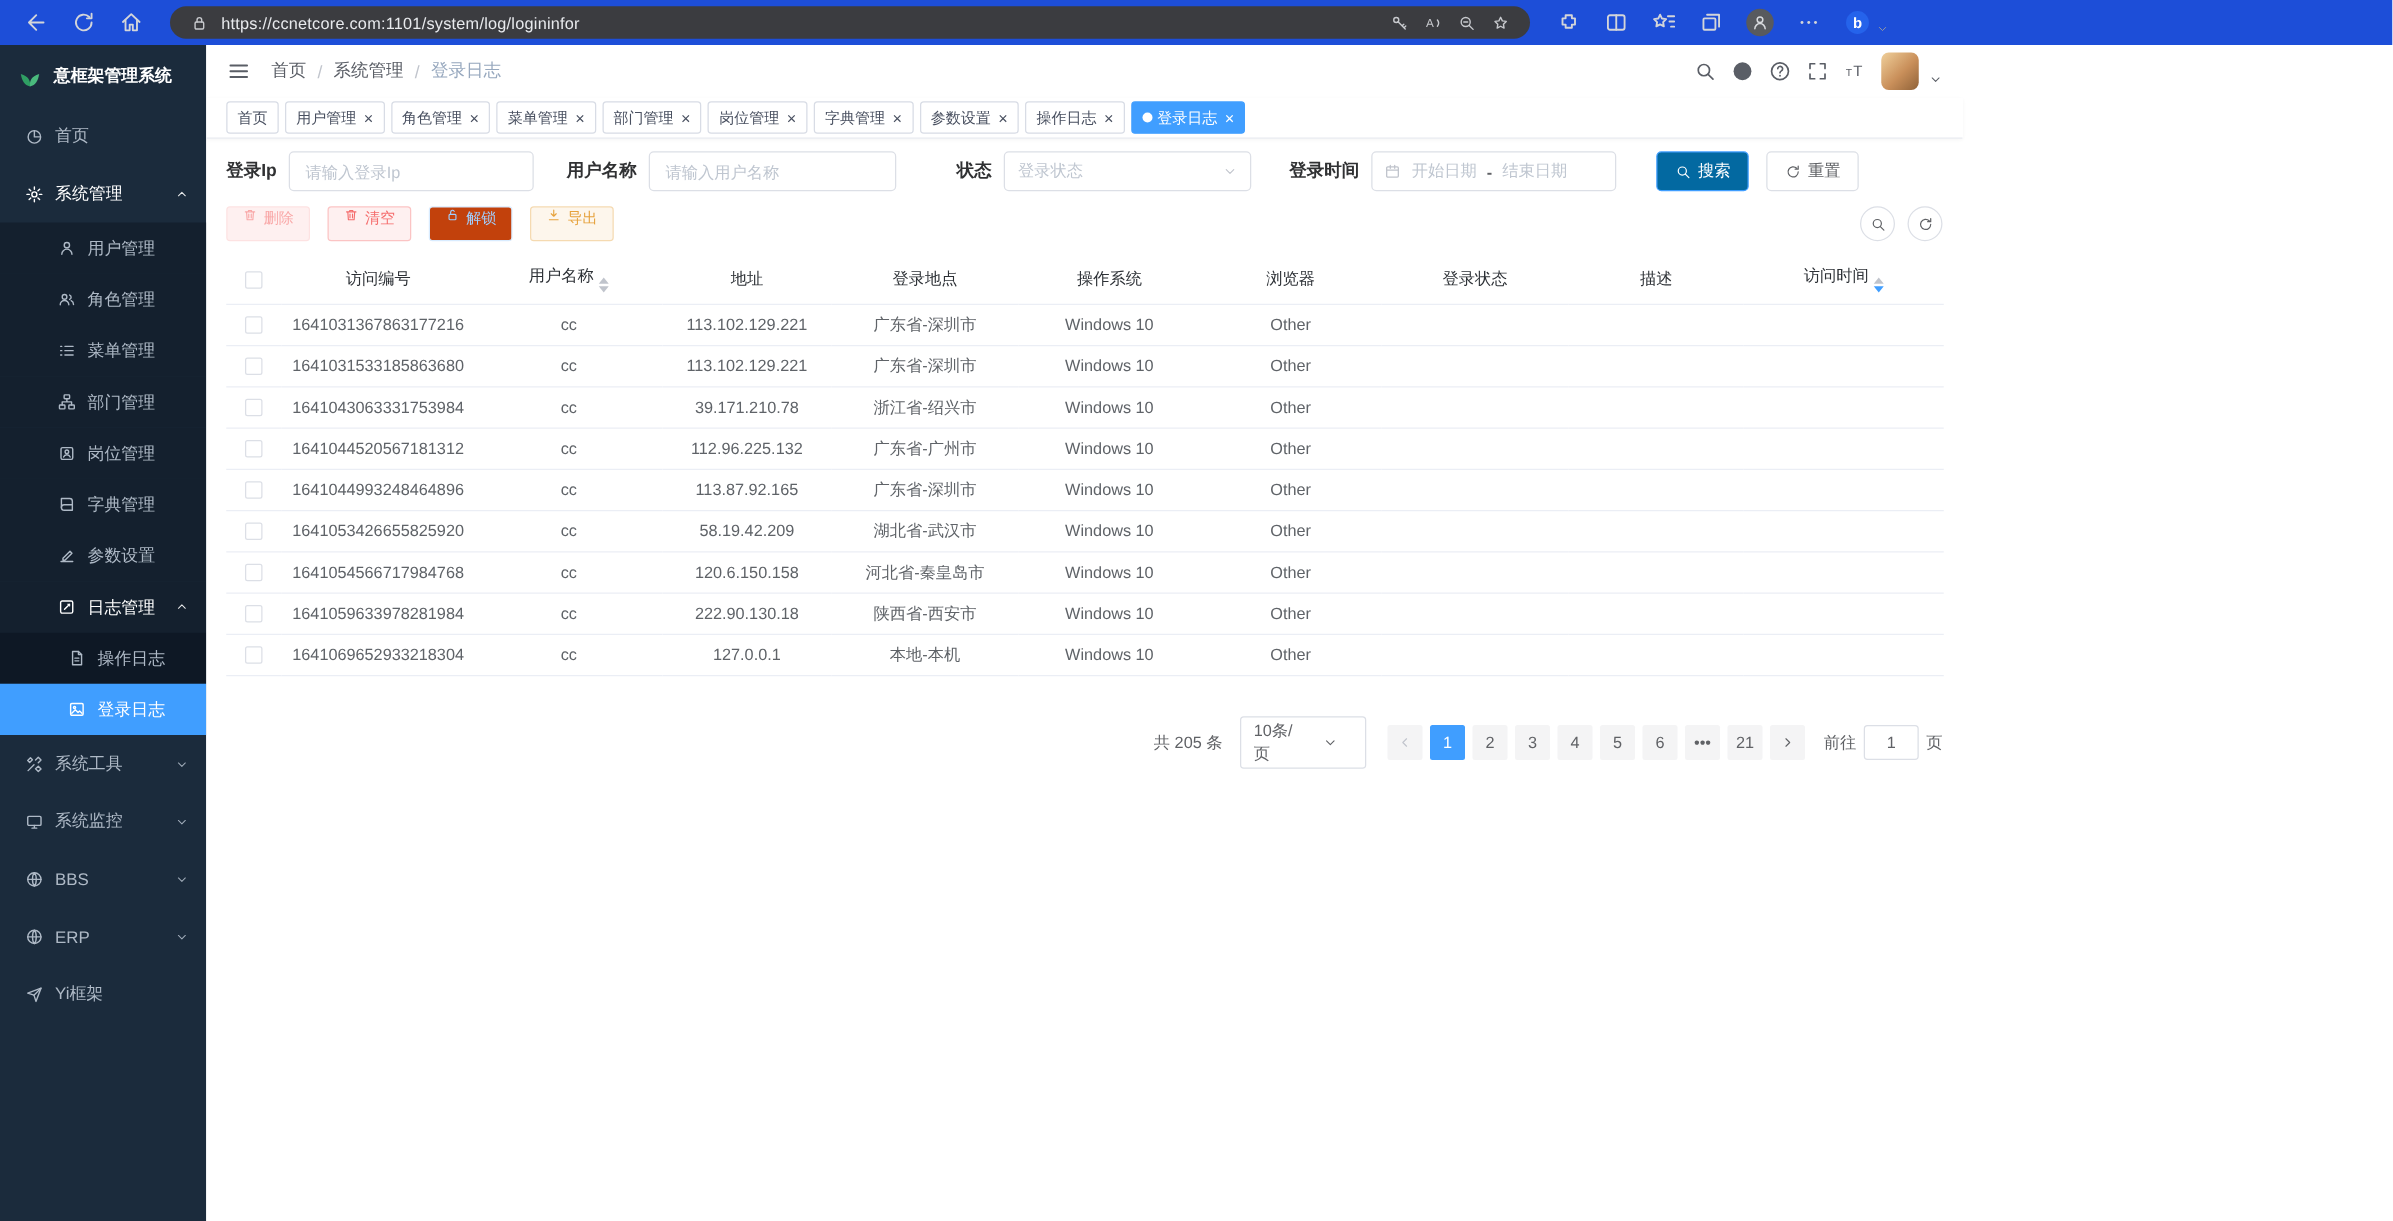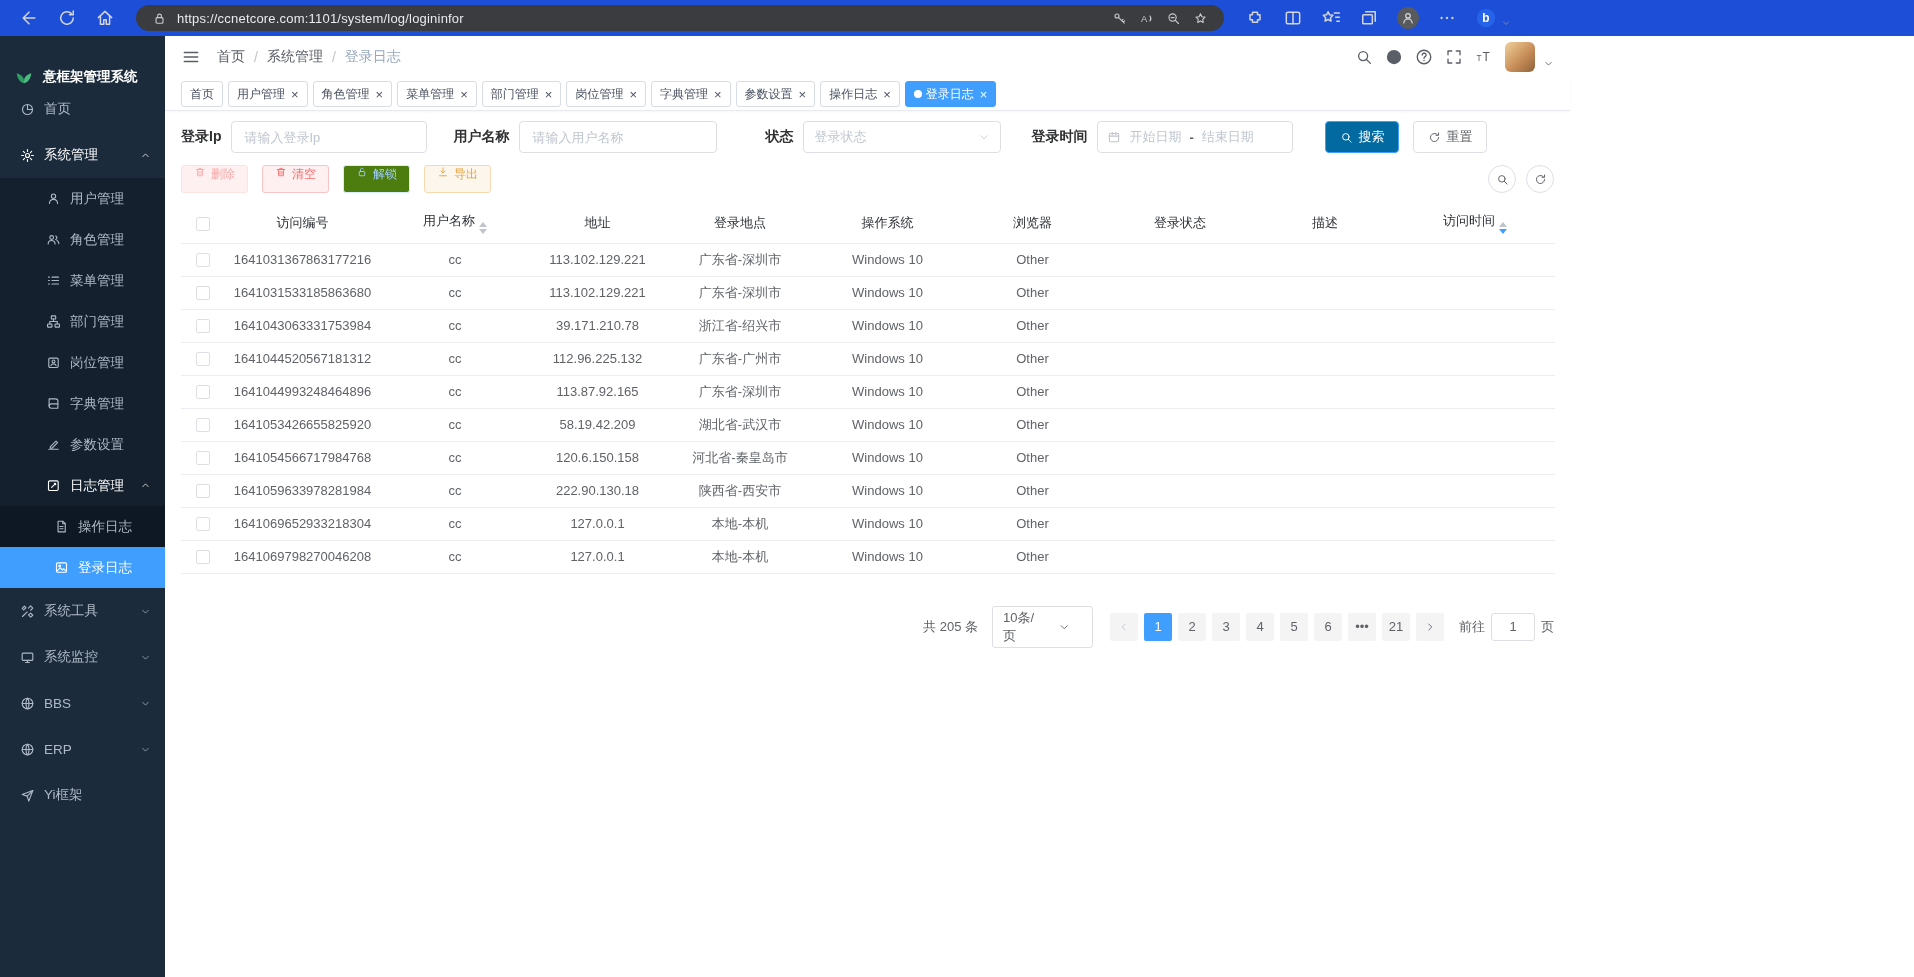--- a/index.html
+++ b/index.html
@@ -15,21 +15,21 @@
 .url-text{font-size:13px;margin-left:4px;color:#e8eaed;letter-spacing:.2px;white-space:nowrap}
 .pill-right{margin-left:auto;display:flex;align-items:center}
 .browser-right{display:flex;align-items:center;margin-left:12px}
 .b-avatar{width:22px;height:22px;border-radius:50%;background:#585a5e;color:#d9dbdf;padding:3px;margin:0 9px;flex:none;cursor:pointer}
 .b-bing{width:22px;height:22px;margin:0 4px 0 9px;flex:none;cursor:pointer}
 .b-caret{width:10px;height:10px;color:#9a9ca0;margin-top:10px;flex:none;cursor:pointer}
 
 
 .app{display:flex;height:941px}
 .sidebar{width:165px;flex:none;background:#1b2b3c;color:#aeb9c6;overflow:hidden}
-.logo{height:50px;display:flex;align-items:flex-end;padding:0 13px;gap:8px}
+.logo{height:50px;display:flex;align-items:center;padding:16px 13px;gap:8px}
 .logo-icon{width:22px;height:22px;flex:none}
 .logo-text{color:#fff;font-size:13.5px;font-weight:bold;white-space:nowrap}
 .menu-item{display:flex;align-items:center;position:relative;cursor:pointer;font-size:13.5px;color:#aeb9c6}
 .menu-item.lvl0{height:46px;padding:0 20px}
 .menu-item.lvl1{height:41px;padding:0 14px 0 46px;background:#14202e}
 .menu-item.lvl2{height:41px;padding:0 14px 0 54px;background:#0e1825}
 .menu-item.hl{color:#fff}
 .menu-item.active{background:#409eff;color:#fff}
 .mi-icon{width:15px;height:15px;margin-right:9px;flex:none}
 .mi-label{white-space:nowrap}
@@ -69,21 +69,21 @@
 .f-date .sep{font-size:13px;color:#606266;font-weight:bold}
 .btn{height:32px;border-radius:4px;font-size:13px;display:inline-flex;align-items:center;gap:5px;padding:0 14px;cursor:pointer;border:1px solid #dcdfe6;background:#fff;color:#606266;font-family:inherit}
 .btn .bi{width:13px;height:13px}
 .btn-search{background:#0369a1;border-color:#409eff;color:#fff;margin-right:14px}
 
 .action-row{display:flex;align-items:center;margin-bottom:10px}
 .abtn{height:28px;border-radius:3px;font-size:12px;display:inline-flex;gap:5px;padding:0 12px;margin-right:14px;cursor:pointer;border:1px solid;font-family:inherit;background:#fff}
 .abtn .bi{width:12px;height:12px}
 .abtn.danger{background:#fef0f0;border-color:#fbc4c4;color:#f56c6c}
 .abtn.danger.disabled{border-color:#fde2e2;color:#f9a7a7;cursor:not-allowed}
-.abtn.primary{background:#4d7c0f;border-color:#b3d8ff;color:#409eff}
+.abtn.primary{background:#c2410c;border-color:#b3d8ff;color:#409eff}
 .abtn.primary.disabled{border-color:#d9ecff;color:#a0cfff;cursor:not-allowed}
 .abtn.warning{background:#fdf6ec;border-color:#f5dab1;color:#e6a23c}
 .tool-circles{margin-left:auto;display:flex;gap:10px}
 .circle-btn{width:28px;height:28px;border-radius:50%;border:1px solid #dcdfe6;display:flex;align-items:center;justify-content:center;color:#606266;cursor:pointer;background:#fff}
 .circle-btn svg{width:13px;height:13px}
 
 table{width:100%;border-collapse:collapse;table-layout:fixed}
 thead th{height:40px;font-size:13px;color:#2d3136;font-weight:normal;border-bottom:1px solid #ebeef5;text-align:center;white-space:nowrap}
 tbody td{height:33px;font-size:13px;color:#5f6368;border-bottom:1px solid #ebeef5;text-align:center;white-space:nowrap;overflow:hidden}
 .checkbox{display:inline-block;width:14px;height:14px;border:1px solid #dcdfe6;border-radius:2px;background:#fff;vertical-align:middle;cursor:pointer}
@@ -748,32 +748,20 @@
               <td>1641069652933218304</td>
               <td>cc</td>
               <td>127.0.0.1</td>
               <td>本地-本机</td>
               <td>Windows 10</td>
               <td>Other</td>
               <td></td>
               <td></td>
               <td></td>
             </tr>
-            <tr>
-              <td><span class="checkbox"></span></td>
-              <td>1641069798270046208</td>
-              <td>cc</td>
-              <td>127.0.0.1</td>
-              <td>本地-本机</td>
-              <td>Windows 10</td>
-              <td>Other</td>
-              <td></td>
-              <td></td>
-              <td></td>
-            </tr>
           </tbody>
       </table>
 
       <div class="pagination">
         <span class="pg-total">共 205 条</span>
         <div class="pg-size">
           <span>10条/页</span>
           <span class="sel-caret">
               <svg viewBox="0 0 24 24" fill="none" stroke="currentColor" stroke-width="1.8" stroke-linecap="round" stroke-linejoin="round">
                 <path d="m6 9.5 6 6 6-6"></path>

